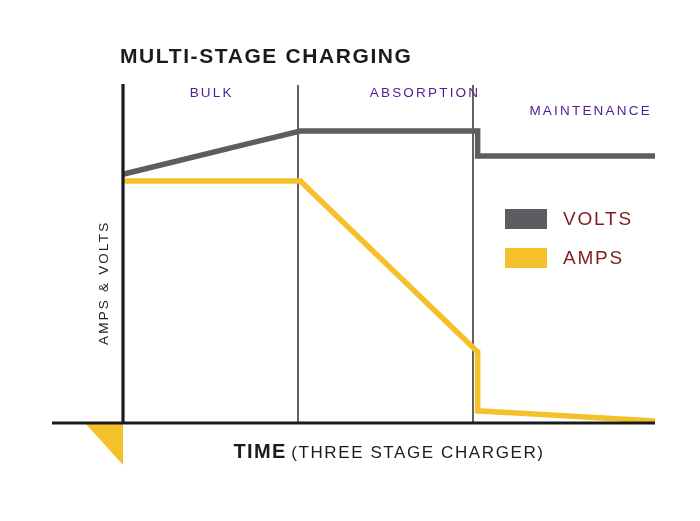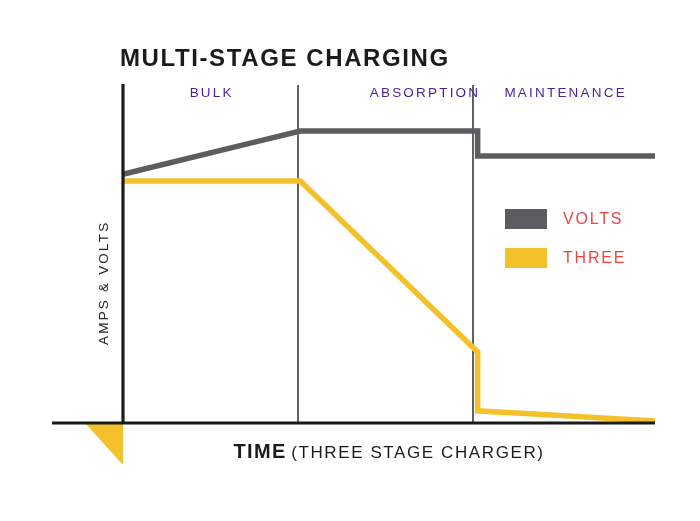--- a/index.html
+++ b/index.html
@@ -21,21 +21,21 @@
     left: 0;
     top: 0;
     width: 700px;
     height: 521px;
   }
 
   .chart-title {
     position: absolute;
     left: 120px;
     top: 44px;
-    font-size: 24px;
+    font-size: 21px;
     font-weight: bold;
     letter-spacing: 1.6px;
     color: #1b1b1b;
     white-space: nowrap;
   }
 
   .stage-label {
     position: absolute;
     top: 85px;
     font-size: 13.5px;
@@ -91,36 +91,36 @@
     height: 22px;
     margin-bottom: 17px;
   }
   .legend-swatch {
     width: 42px;
     height: 20px;
     margin-right: 16px;
     flex: 0 0 auto;
   }
   .legend-text {
-    font-size: 16px;
+    font-size: 19px;
     letter-spacing: 1.8px;
-    color: #ef4444;
+    color: #7f1d1d;
     white-space: nowrap;
   }
 </style>
 </head>
 <body>
 
 <div id="chart-root">
 
   <div class="chart-title">MULTI-STAGE CHARGING</div>
 
   <div class="stage-label stage-bulk" style="left: 123px; width: 177.333px;">BULK</div>
   <div class="stage-label stage-absorption" style="left: 300.333px; width: 177.333px; padding-left: 36px;">ABSORPTION</div>
-  <div class="stage-label stage-maintenance" style="left: 477px; width: 177.333px;">MAINTENANCE</div>
+  <div class="stage-label stage-maintenance" style="left: 502px; width: 177.333px; margin-top: 18px;">MAINTENANCE</div>
 
   <div class="y-axis-title">AMPS &amp; VOLTS</div>
 
   <div class="x-axis-title">
     <span class="x-main">TIME</span><span> </span><span class="x-sub">(THREE STAGE CHARGER)</span>
   </div>
 
   <svg id="plot-svg" width="700" height="521" viewBox="0 0 700 521" style="position:absolute; left:0; top:0;">
 
     <polygon id="origin-marker" points="85,423 123,423 123,465" fill="#f5c12a"></polygon>
@@ -136,17 +136,17 @@
     <line id="x-axis" x1="52" y1="423" x2="655" y2="423" stroke-width="3.2" stroke="#1b1b1b"></line>
   </svg>
 
   <div class="legend">
     <div class="legend-row">
       <span class="legend-swatch" id="swatch-volts" style="background: rgb(91, 93, 96);"></span>
       <span class="legend-text">VOLTS</span>
     </div>
     <div class="legend-row">
       <span class="legend-swatch" id="swatch-amps" style="background: rgb(245, 193, 42);"></span>
-      <span class="legend-text">THREE</span>
+      <span class="legend-text">AMPS</span>
     </div>
   </div>
 
 </div>
 
 </body></html>

